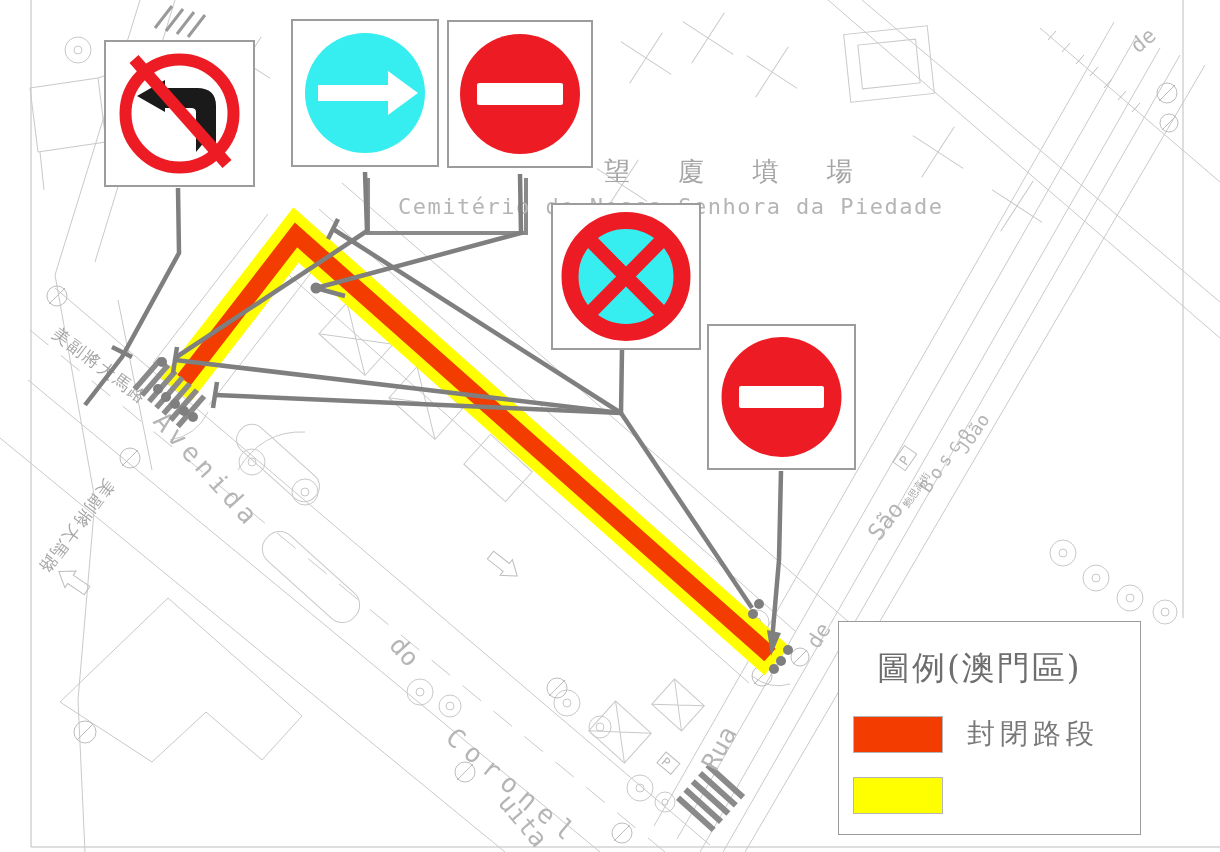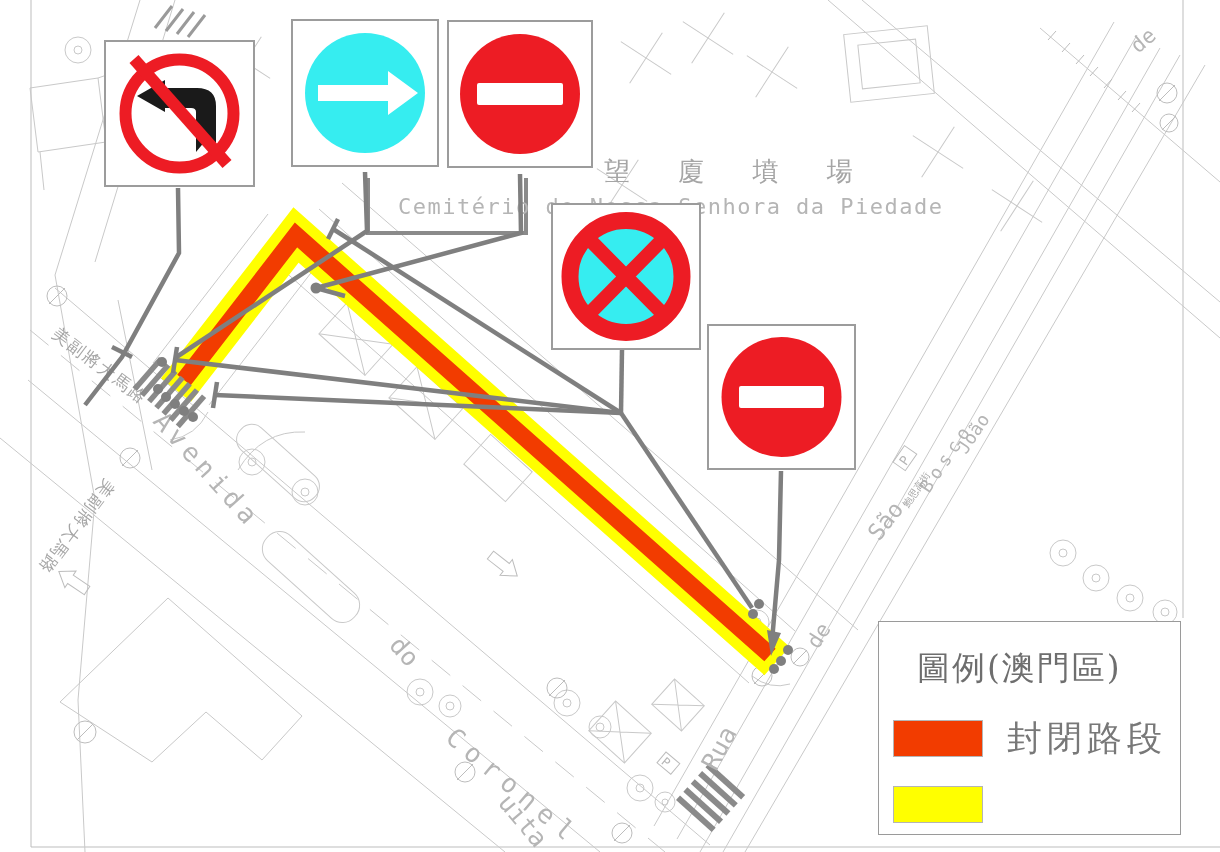--- a/index.html
+++ b/index.html
@@ -6,26 +6,26 @@
   #stage{position:relative;width:1220px;height:852px;overflow:hidden;background:#fff;
          font-family:"DejaVu Sans Mono", monospace;}
   #basemap{position:absolute;left:0;top:0;}
   .ln{stroke:#c9c9c9;fill:none;stroke-width:1;}
   .ln2{stroke:#bdbdbd;fill:none;stroke-width:1;}
   .wall{stroke:#8a8a8a;fill:none;stroke-width:4;}
   .leader{stroke:#7f7f7f;fill:none;stroke-width:4.5;stroke-linecap:butt;}
   .dot{fill:#7f7f7f;stroke:none;}
   .cad{fill:#b5b5b5;font-family:"DejaVu Sans Mono",monospace;}
   .cadcn{fill:#a5a5a5;font-family:"DejaVu Sans",sans-serif;}
-  .legend{position:absolute;left:878px;top:621px;width:303px;height:214px;
+  .legend{position:absolute;left:838px;top:621px;width:303px;height:214px;
           background:#ffffff;border:1px solid #9a9a9a;box-sizing:border-box;z-index:5;}
   .legend-title{margin:24px 0 0 38px;font-size:33px;letter-spacing:2px;color:#6e6e6e;
           font-family:"DejaVu Serif",serif;}
   .legend-row{display:flex;align-items:center;gap:24px;margin:24px 0 0 14px;}
-  .legend-label{font-size:35px;color:#787878;letter-spacing:5px;font-family:"DejaVu Serif",serif;}
+  .legend-label{font-size:28px;color:#787878;letter-spacing:5px;font-family:"DejaVu Serif",serif;}
   .swatch-rect{stroke:#b5b5b5;stroke-width:1;}
 </style>
 </head>
 <body>
 
 <div id="stage">
 <svg id="basemap" width="1220" height="852" viewBox="0 0 1220 852">
 
   <g>
 

